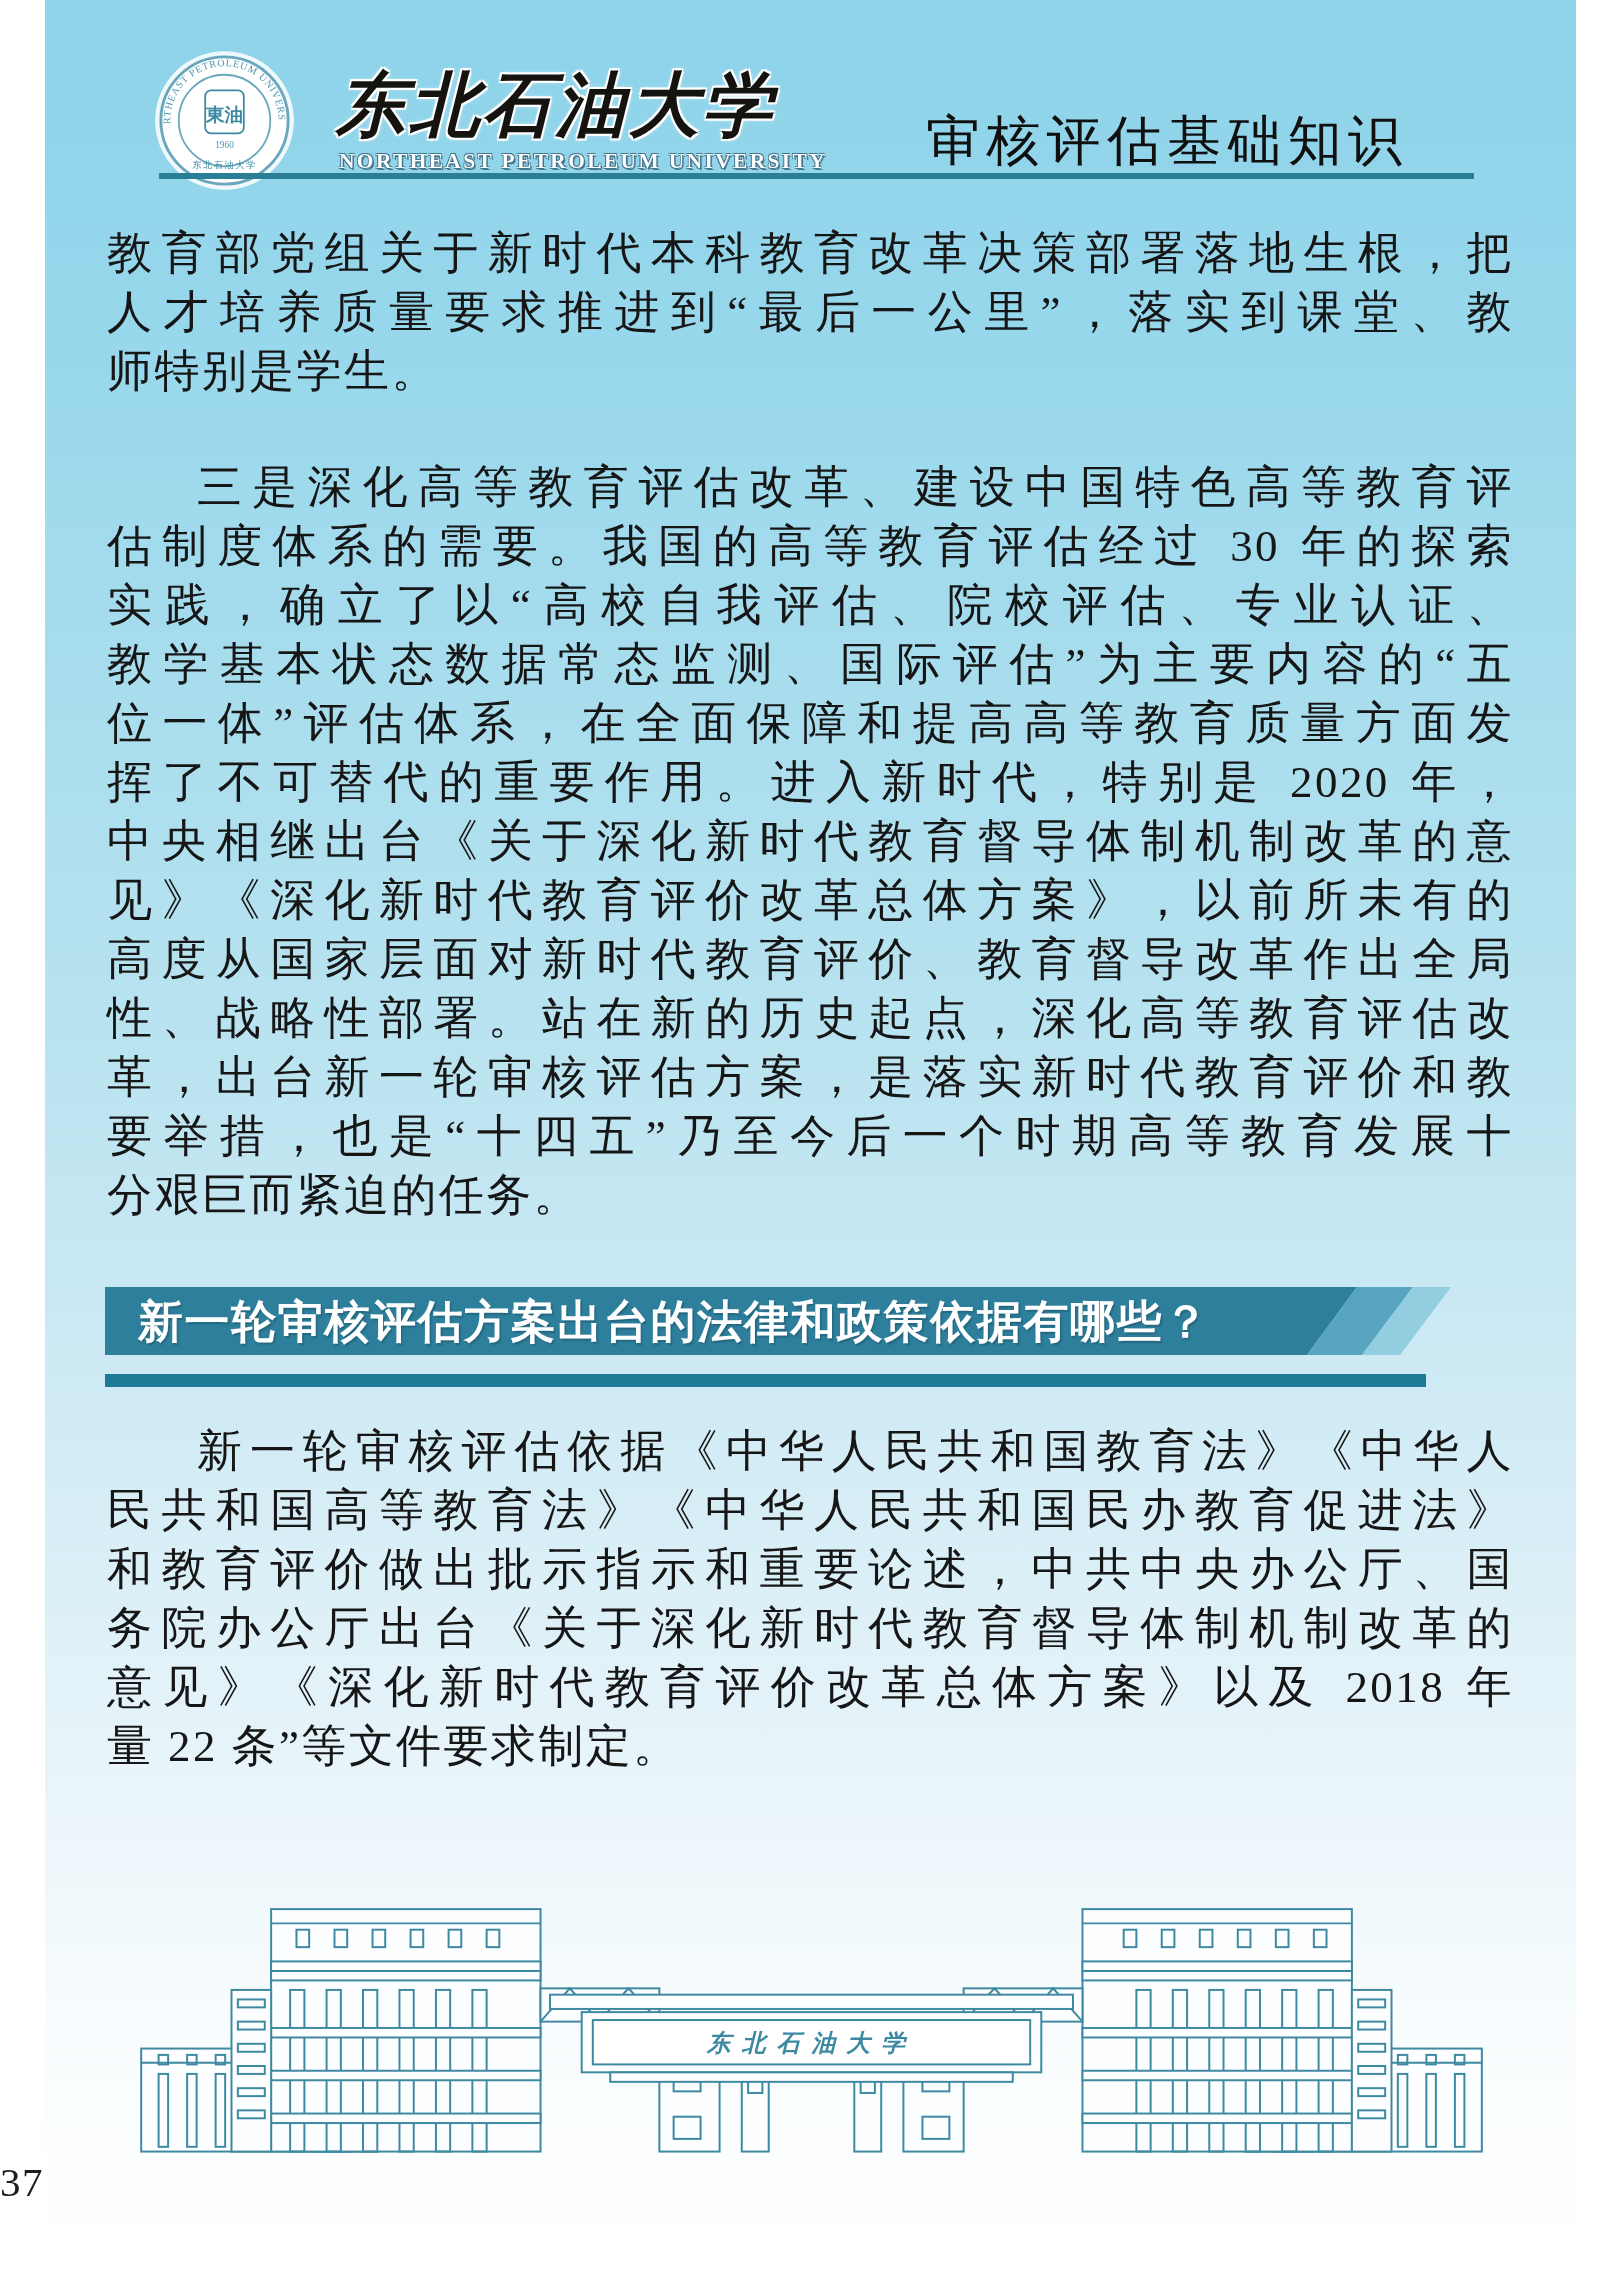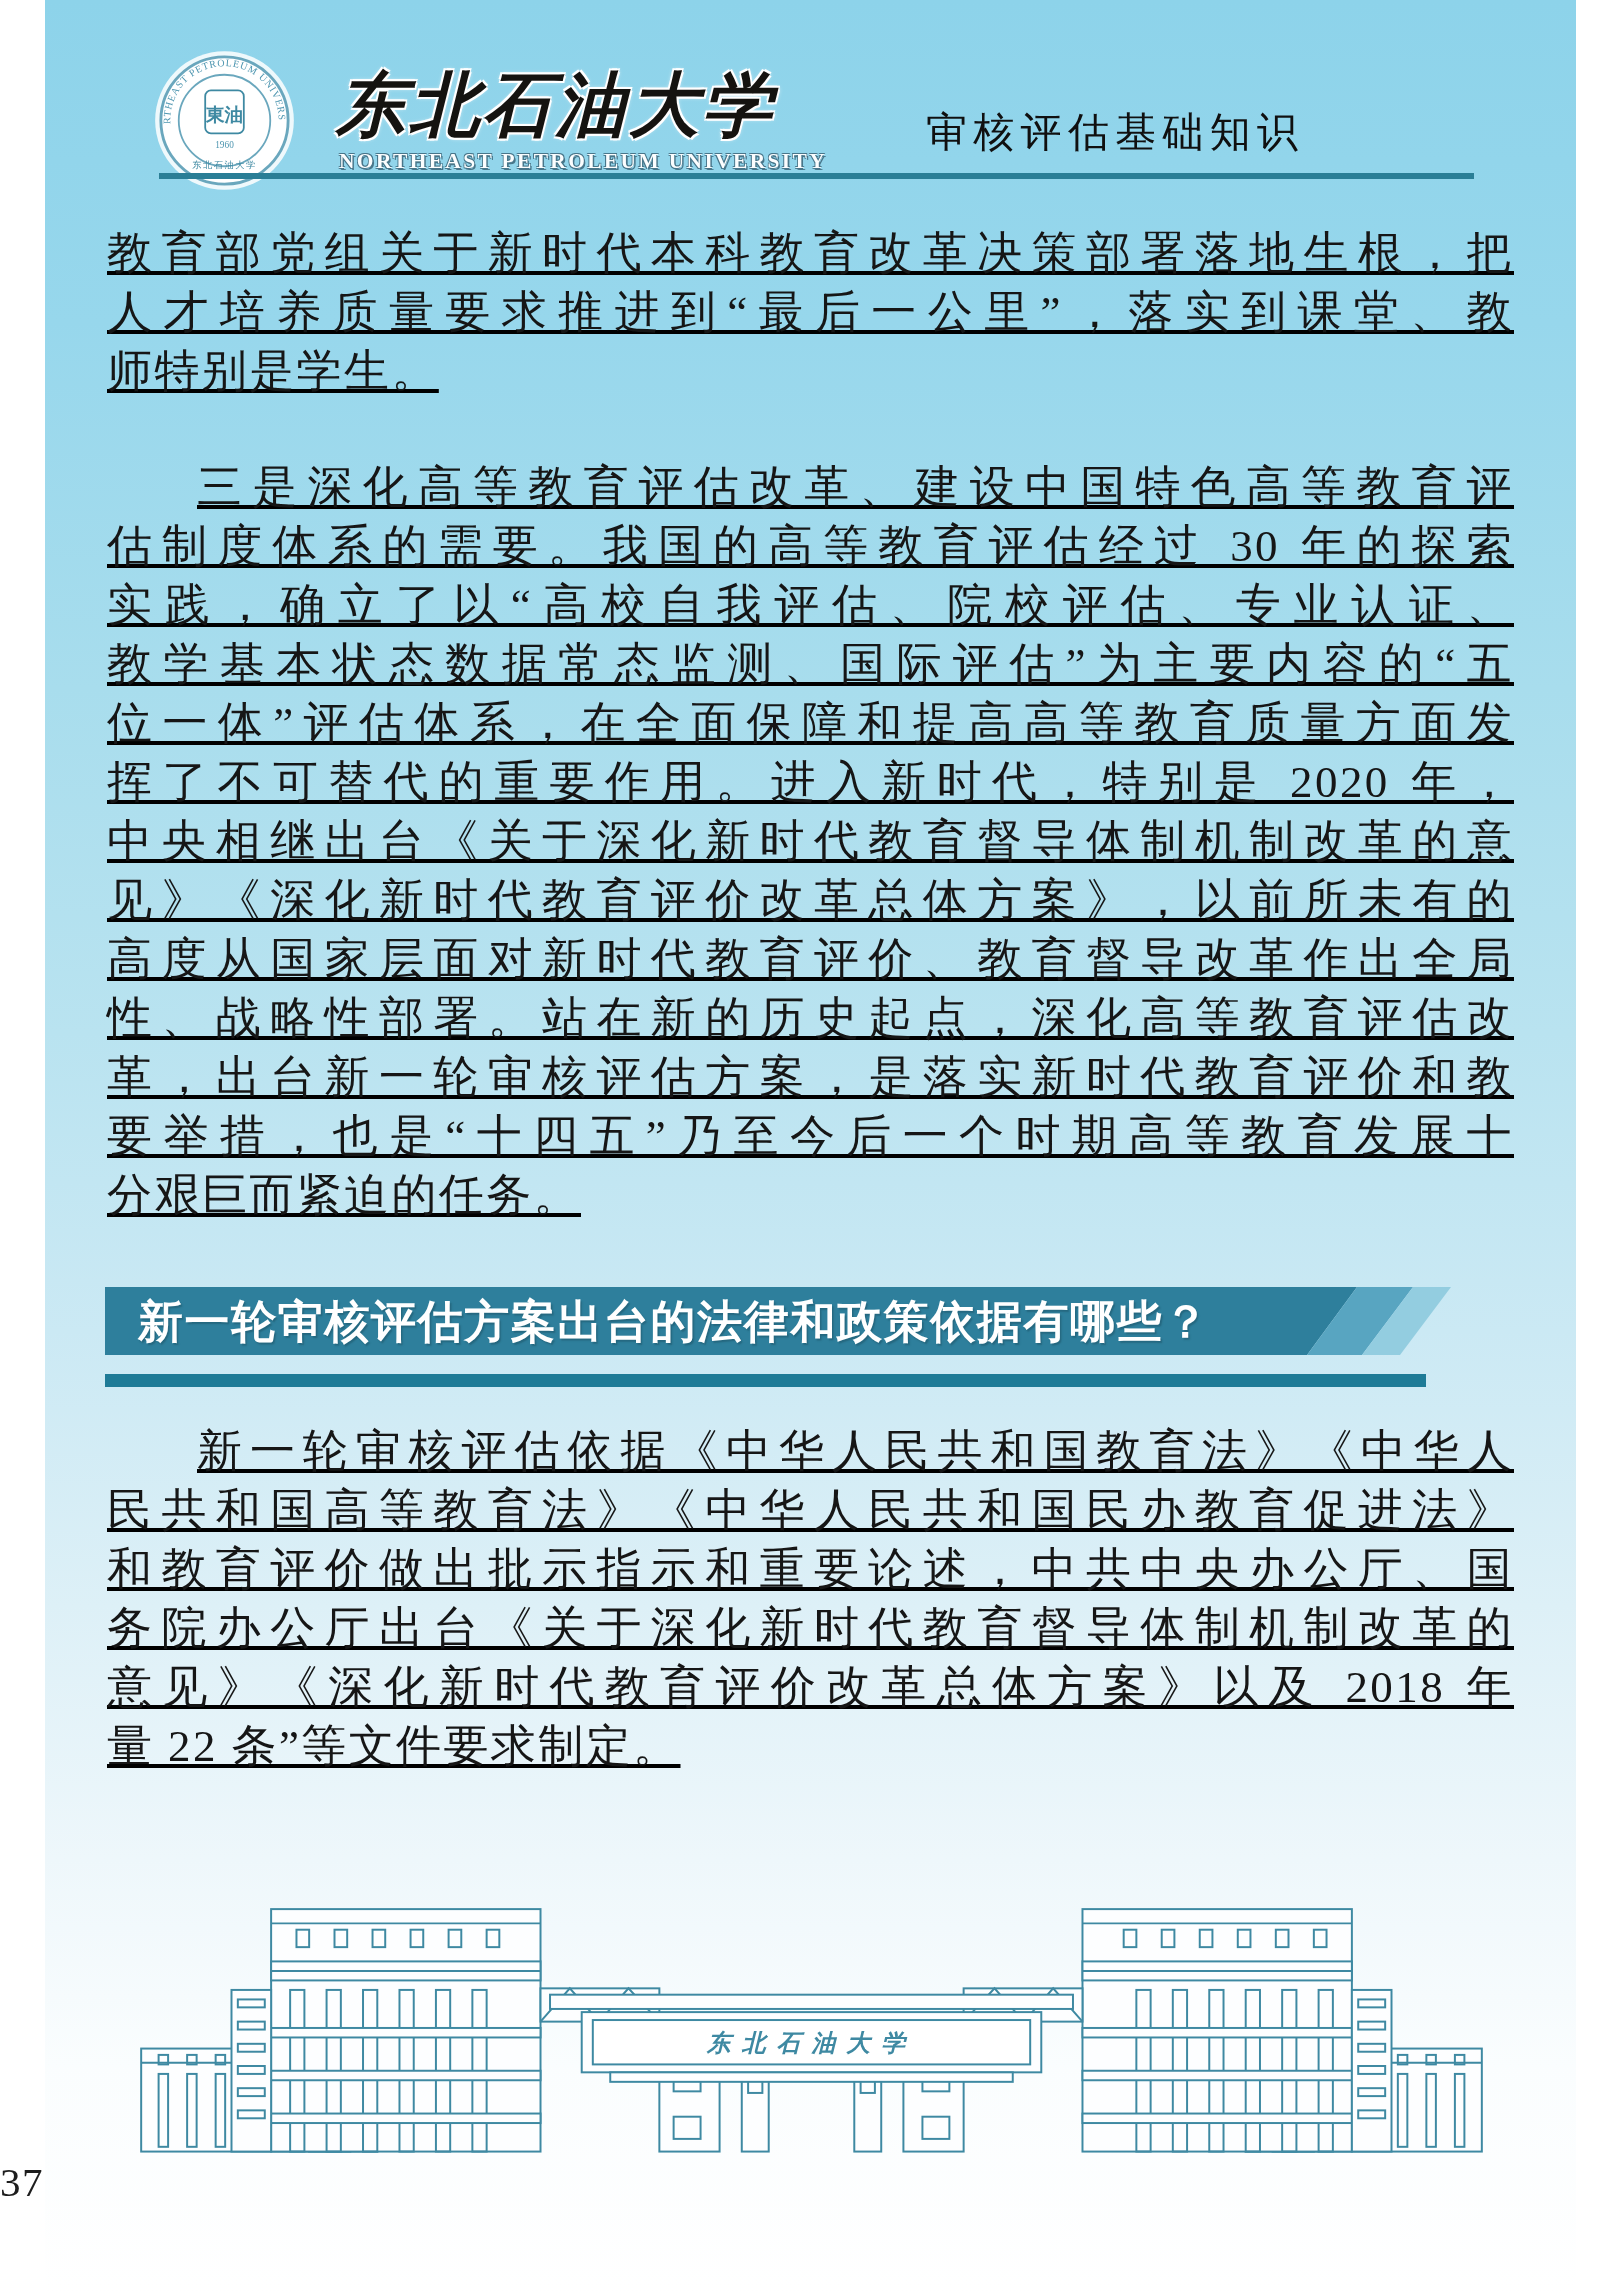--- a/index.html
+++ b/index.html
@@ -23,28 +23,28 @@
     text-shadow:0 0 2.4px #fff,0 0 4.8px #fff,1.6px 1.6px 0 #fff,-1.6px 1.6px 0 #fff,1.6px -1.6px 0 #fff,-1.6px -1.6px 0 #fff;
   }
   .uni-en{
     position:absolute;left:339px;top:149px;width:507px;
     font-size:21.4px;font-weight:bold;letter-spacing:2.4px;color:#fbfdfe;
     text-shadow:1.6px 1.6px 0 #48768a,-0.8px -0.8px 0 #48768a,0.8px -0.8px 0 #48768a,-0.8px 0.8px 0 #48768a;
     white-space:nowrap;
   }
   .page-title{
     position:absolute;left:926px;top:105px;
-    font-size:41px;letter-spacing:6.3px;color:#101010;white-space:nowrap;
+    font-size:54px;letter-spacing:6.3px;color:#101010;white-space:nowrap;
   }
   .header-rule{
     position:absolute;left:159px;top:173px;width:1315px;height:6.3px;
     background:#2a7e96;
   }
   
-  .para{position:absolute;left:107px;width:1407px;text-decoration:underline;}
+  .para{position:absolute;left:107px;width:1407px;}
   .bl{
     height:59px;line-height:59px;font-size:45px;color:#161616;
     letter-spacing:2.4px;white-space:nowrap;
   }
   .jl{white-space:normal;text-align:justify;text-align-last:justify;}
   .ind{padding-left:90px;}
   .p1{top:224px;}
   .p2{top:458px;}
   .p3{top:1422px;}
   

